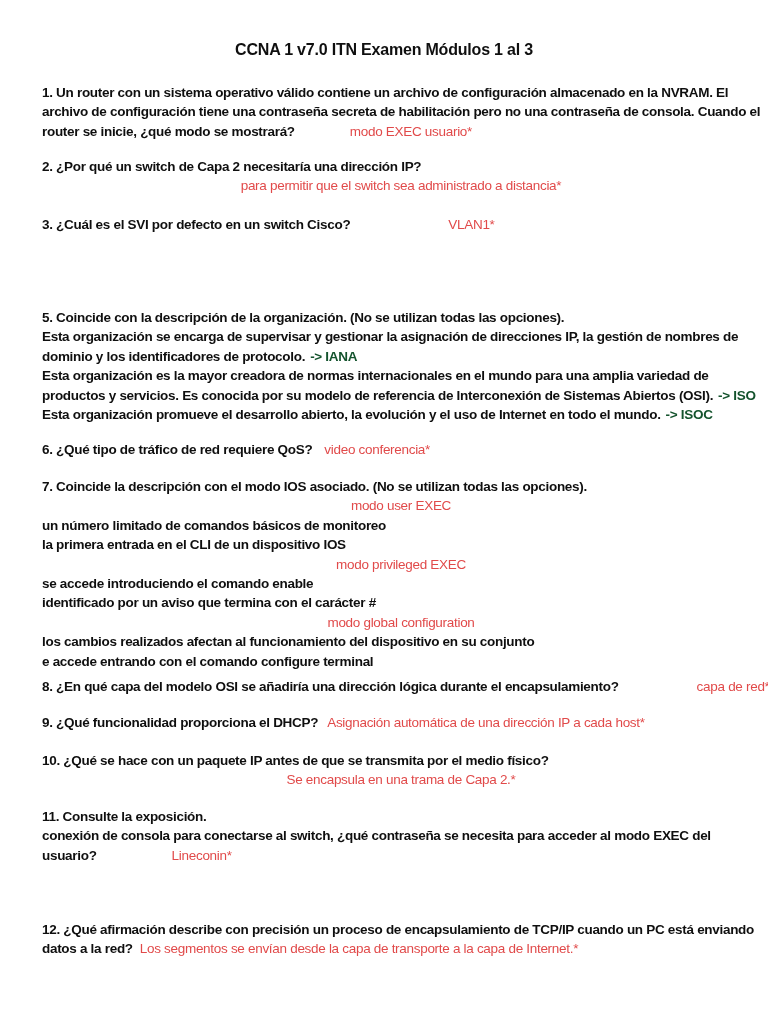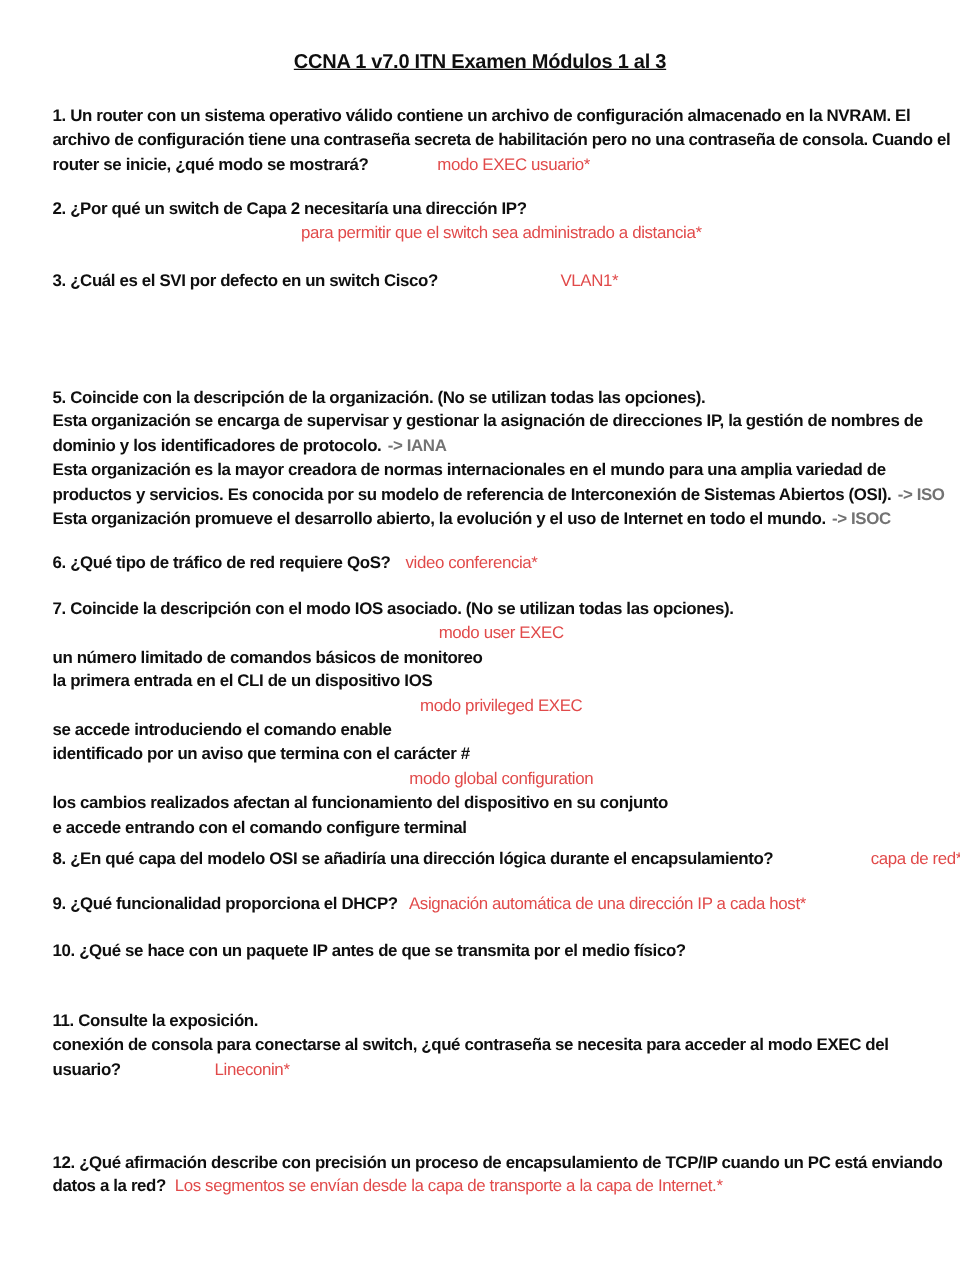--- a/index.html
+++ b/index.html
@@ -3,26 +3,26 @@
 <meta charset="utf-8">
 <style>
   html,body{margin:0;padding:0;background:#ffffff;}
   .page{
     position:relative;width:768px;height:1024px;background:#ffffff;overflow:hidden;
     font-family:"Liberation Sans",sans-serif;font-weight:700;color:#0f0f0f;
     font-size:13.5px;letter-spacing:-0.3px;
   }
   .title{
     position:absolute;top:40px;left:0;width:768px;text-align:center;
-    font-size:16px;line-height:20px;letter-spacing:-0.2px;text-decoration:underline;
+    font-size:16px;line-height:20px;letter-spacing:-0.2px;
   }
   .para{position:absolute;left:42px;right:8px;}
   .line{line-height:19.4px;height:19.4px;white-space:nowrap;}
   .red{color:#e14a4a;font-weight:400;text-align:center;}
-  .redbold{color:#737373;font-weight:700;}
+  .redbold{color:#14532d;font-weight:700;}
   .arrow{margin-left:5px;}
   .sp{display:inline-block;height:1px;}
 </style>
 </head>
 <body>
 
 <div class="page">
 
   <div class="title">CCNA 1 v7.0 ITN Examen Módulos 1 al 3</div>
 
@@ -73,20 +73,21 @@
   <div class="para" style="top:677px">
     <div class="line"><span>8. ¿En qué capa del modelo OSI se añadiría una dirección lógica durante el encapsulamiento?</span><span class="sp" style="width:78px"></span><span class="red">capa de red*</span></div>
   </div>
 
   <div class="para" style="top:713px">
     <div class="line"><span>9. ¿Qué funcionalidad proporciona el DHCP?</span><span class="sp" style="width:9px"></span><span class="red">Asignación automática de una dirección IP a cada host*</span></div>
   </div>
 
   <div class="para" style="top:751px">
     <div class="line">10. ¿Qué se hace con un paquete IP antes de que se transmita por el medio físico?</div>
+    <div class="line red">Se encapsula en una trama de Capa 2.*</div>
   </div>
 
   <div class="para" style="top:807px">
     <div class="line">11. Consulte la exposición.</div>
     <div class="line">conexión de consola para conectarse al switch, ¿qué contraseña se necesita para acceder al modo EXEC del</div>
     <div class="line"><span>usuario?</span><span class="sp" style="width:75px"></span><span class="red">Lineconin*</span></div>
   </div>
 
   <div class="para" style="top:920px">
     <div class="line">12. ¿Qué afirmación describe con precisión un proceso de encapsulamiento de TCP/IP cuando un PC está enviando</div>

